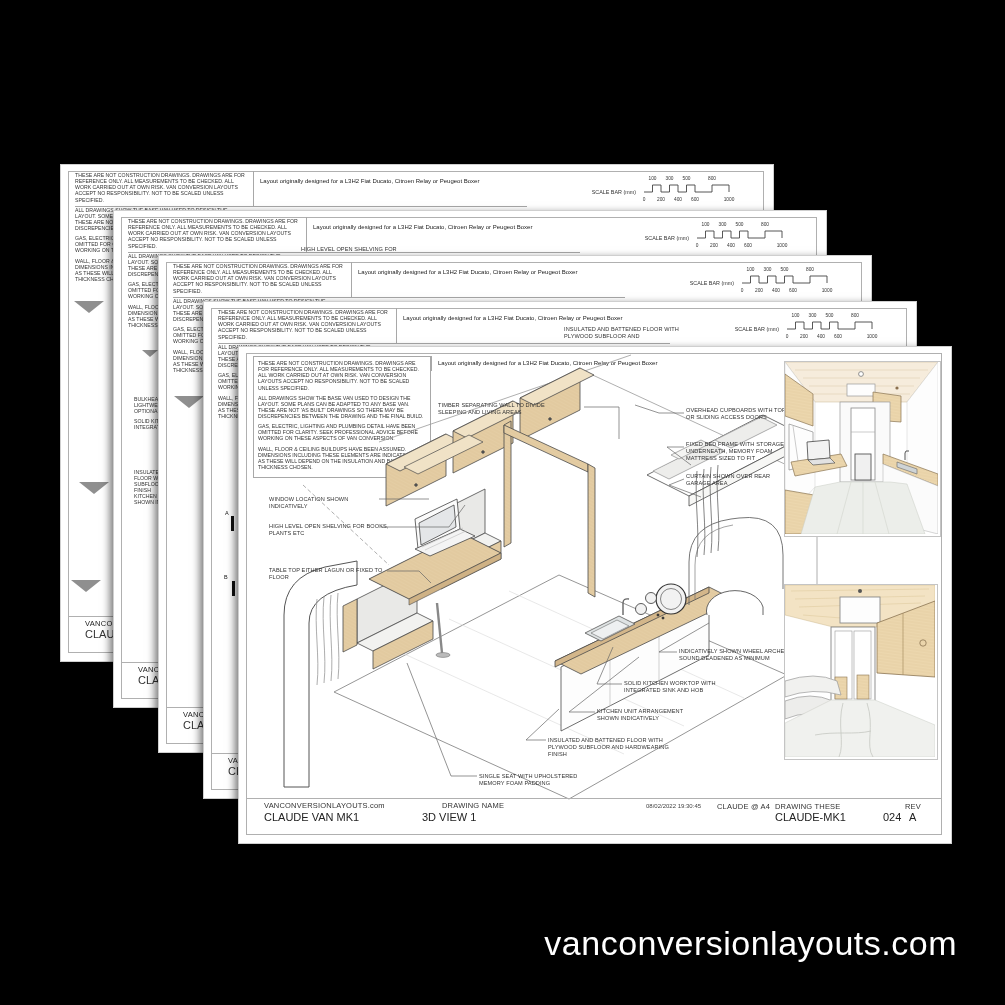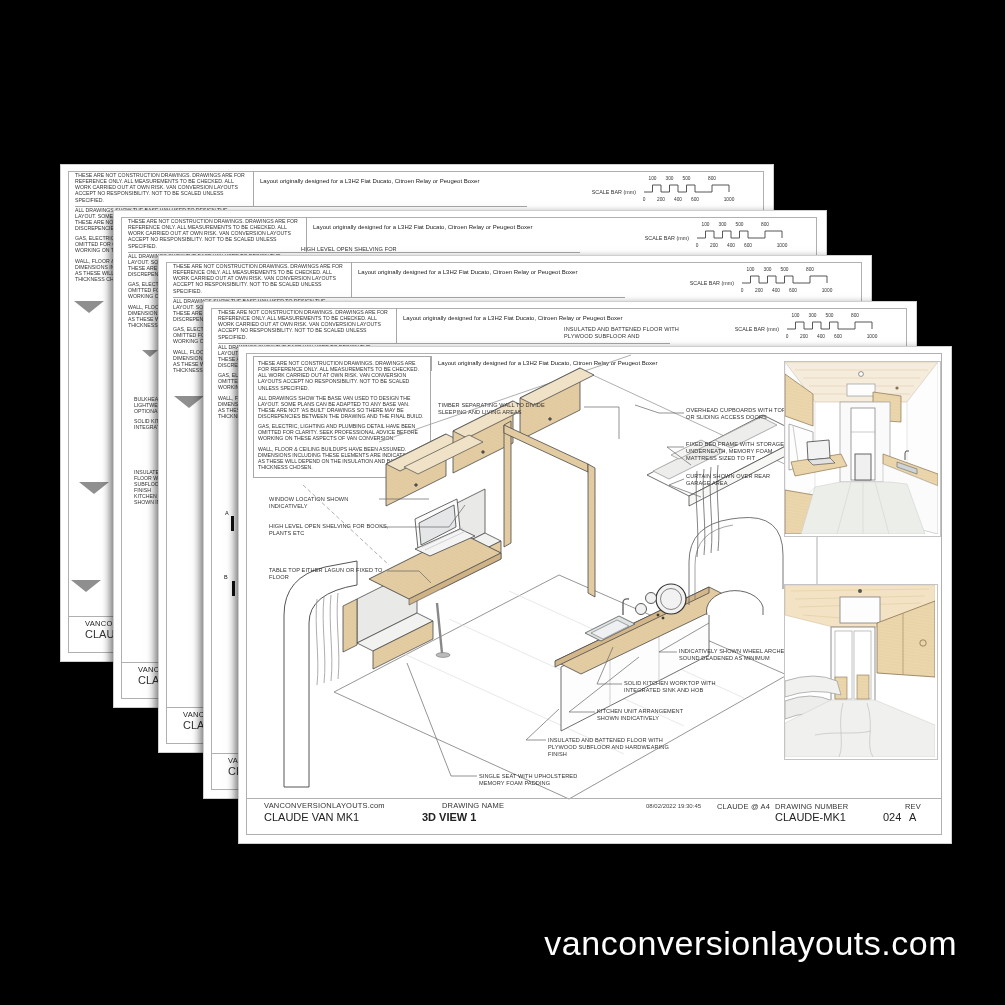--- a/index.html
+++ b/index.html
@@ -401,24 +401,24 @@
         <polygon points="0,138 46,115 90,115 150,140 150,172 0,172" fill="#f0f1ee" stroke="#c9ccc5" stroke-width="0.5"></polygon>
         <path d="M58,118 C52,140 60,158 54,172 M82,118 C90,142 80,160 88,172 M30,150 C50,146 70,150 86,146" fill="none" stroke="#c5c8c1" stroke-width="0.8"></path>
       </svg>
     </div>
 
     <div class="tbline"></div>
     <div>
       <div class="lbl" style="left:25px;top:454px;">VANCONVERSIONLAYOUTS.com</div>
       <div class="val" style="left:25px;top:464px;">CLAUDE VAN MK1</div>
       <div class="lbl" style="left:183px;top:454px;padding-left:20px;">DRAWING NAME</div>
-      <div class="val" style="left:183px;top:464px;font-weight:bold;">3D VIEW 1</div>
+      <div class="val" style="left:183px;top:464px;">3D VIEW 1</div>
       <div class="tstamp" style="left:407px;top:456px;">08/02/2022 19:30:45</div>
       <div class="lbl" style="left:478px;top:455px;">CLAUDE @ A4</div>
-      <div class="lbl" style="left:536px;top:455px;">DRAWING NUMBER</div>
+      <div class="lbl" style="left:536px;top:455px;">DRAWING THESE</div>
       <div class="val" style="left:536px;top:464px;">CLAUDE-MK1</div>
       <div class="val" style="left:644px;top:464px;">024</div>
       <div class="lbl" style="left:666px;top:455px;">REV</div>
       <div class="val" style="left:670px;top:464px;">A</div>
     </div>
   </div>
 
   <div class="watermark">vanconversionlayouts.com</div>
 </div>
 

